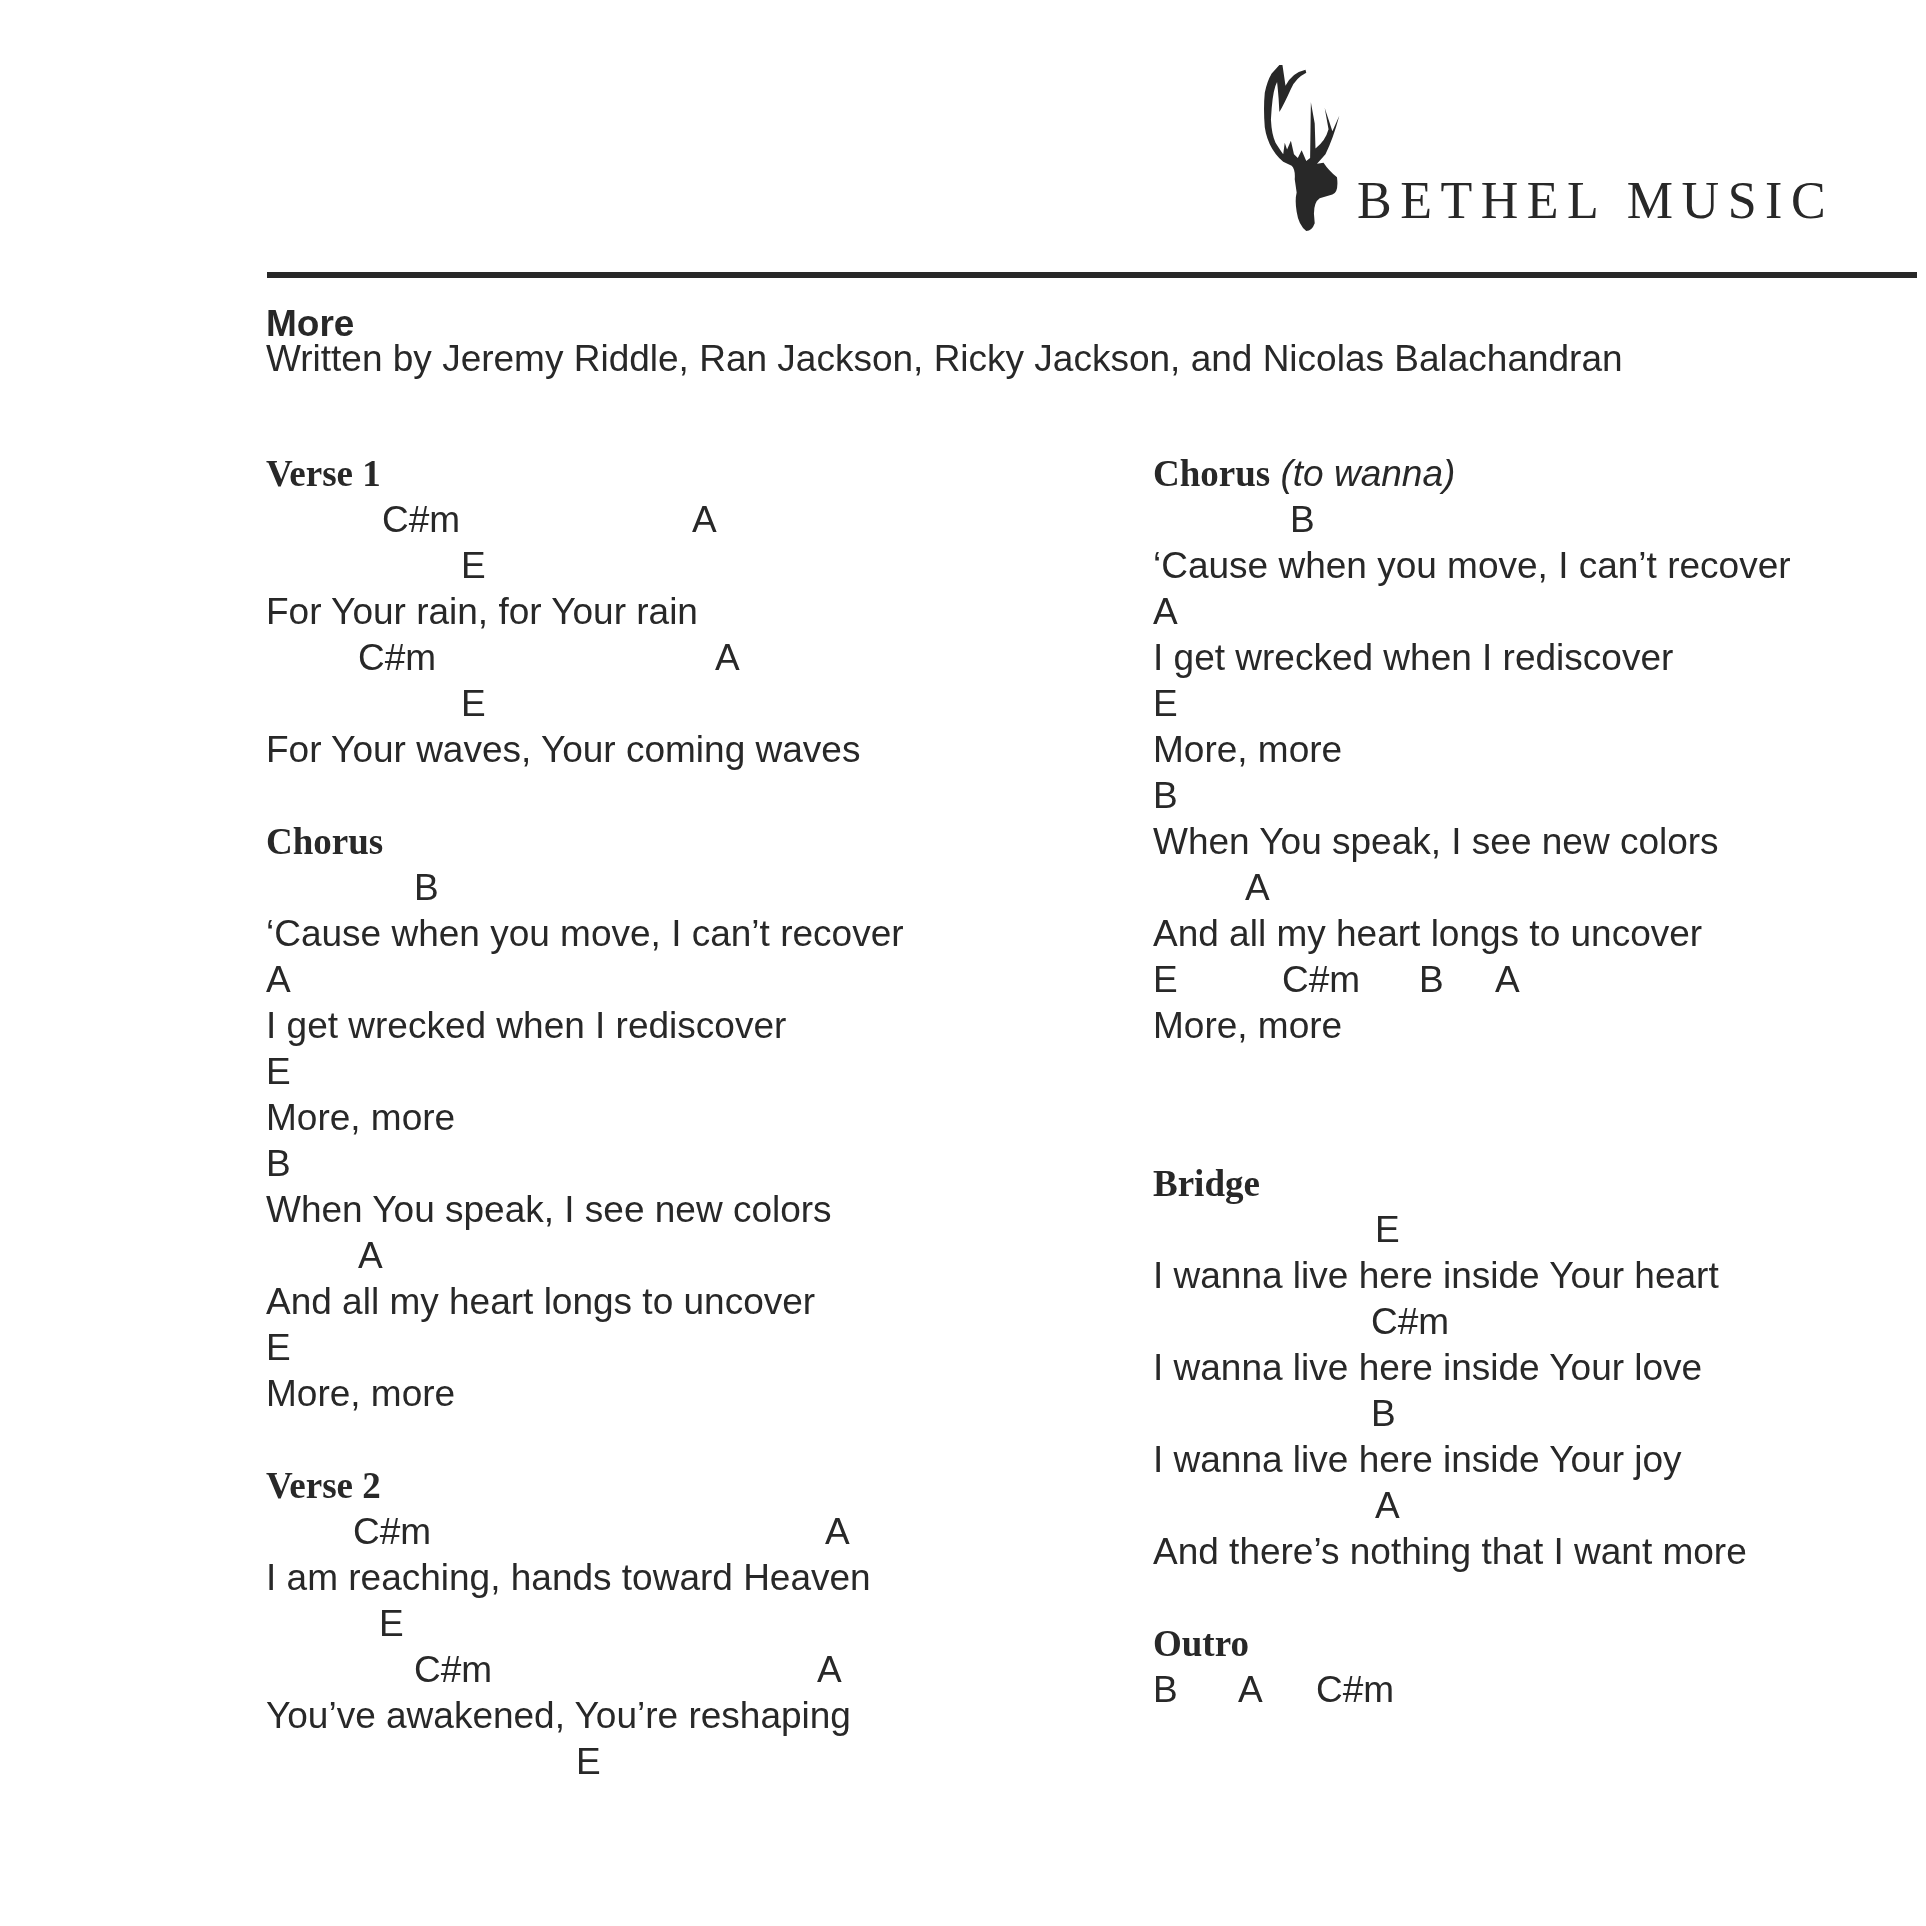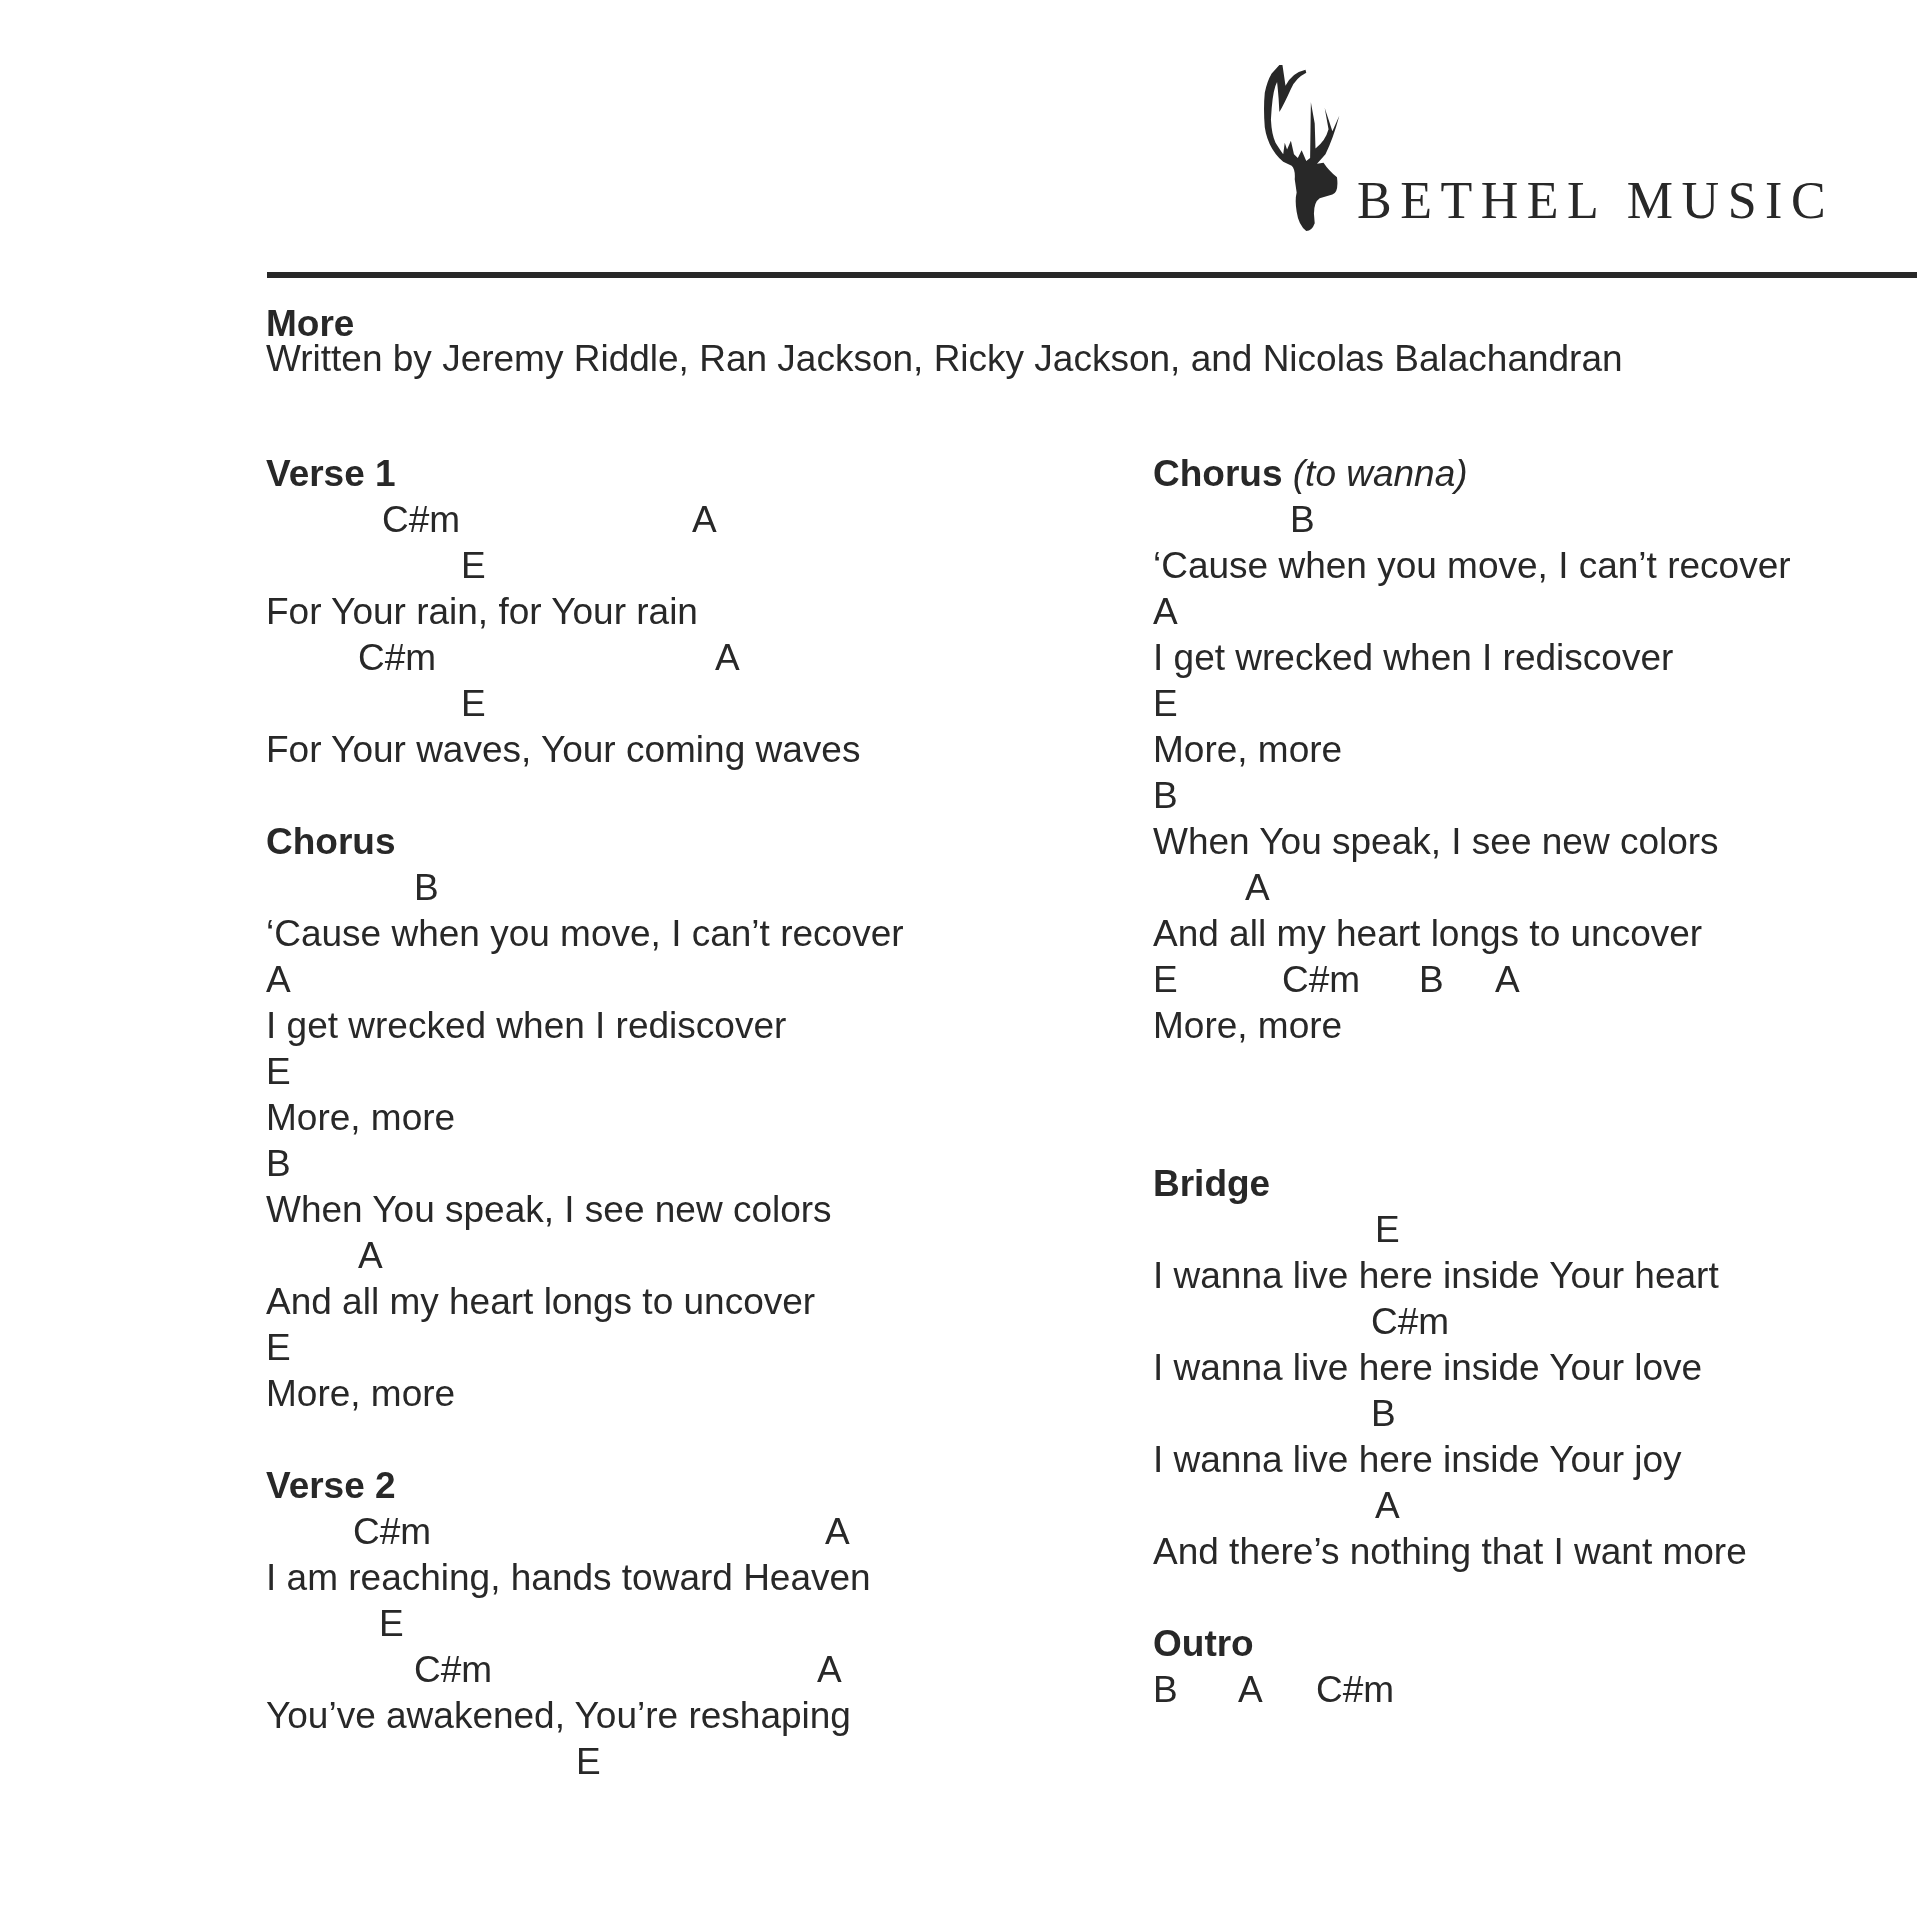--- a/index.html
+++ b/index.html
@@ -19,21 +19,21 @@
              font-size: 37px; line-height: 46px; white-space: nowrap; }
 
   .col { position: absolute; top: 451px; width: 867px; font-family: "Liberation Sans", "DejaVu Sans", sans-serif;
          font-size: 37px; line-height: 46px; }
   .col-left { left: 266px; }
   .col-right { left: 1153px; }
 
   .section { margin-bottom: 46px; }
   .section.gap2 { margin-bottom: 112px; }
   .sec-head { height: 46px; white-space: nowrap; }
-  .sec-name { font-weight: bold; }
+  .sec-name { font-weight: bold; font-family: Liberation Serif, serif; }
   .sec-note { font-style: italic; }
   .chord-row { position: relative; height: 46px; white-space: nowrap; }
   .chord { position: absolute; top: 0; }
   .lyric { height: 46px; white-space: nowrap; }
 </style>
 </head>
 <body>
 
 <div class="page">
 

